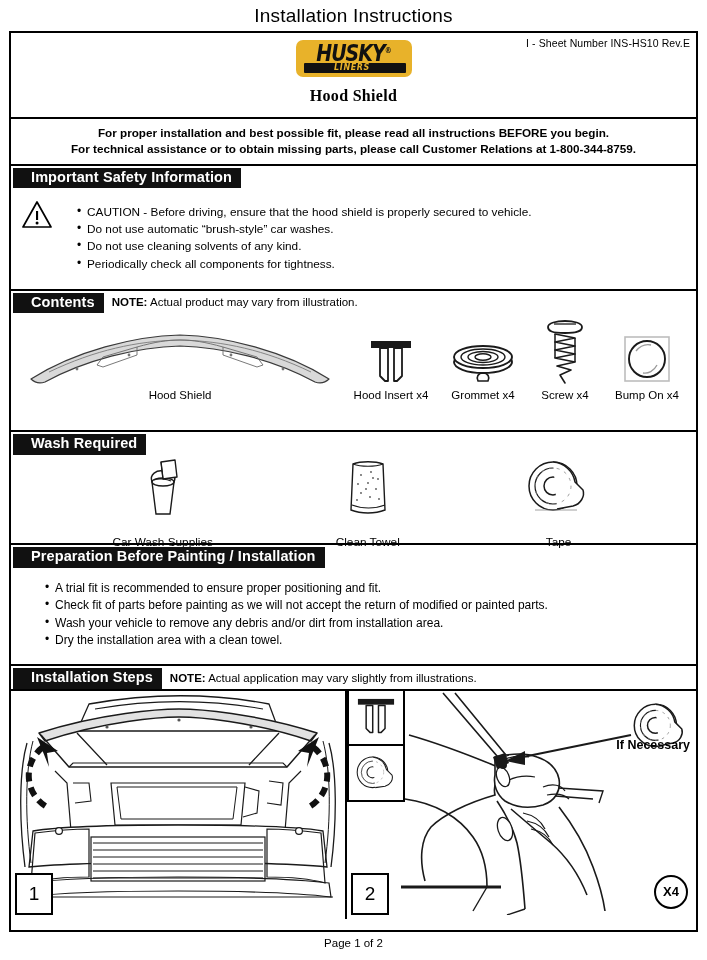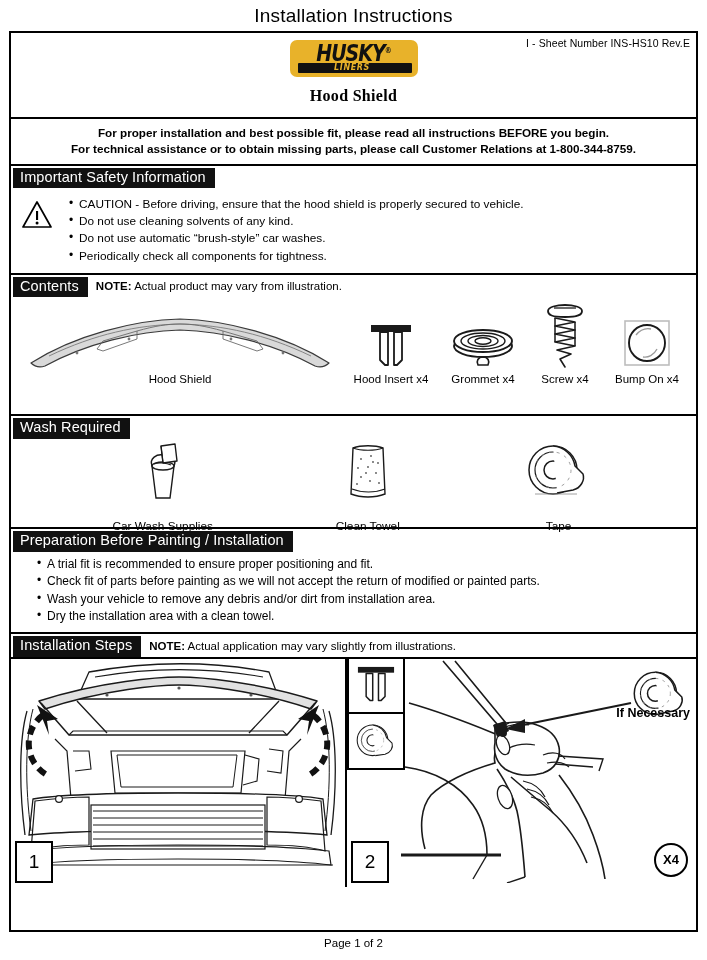--- a/index.html
+++ b/index.html
@@ -37,21 +37,21 @@
   .hdr{height:86px;position:relative;}
   .sheet-no{
     position:absolute;right:6px;top:4px;
     font-size:10.5px;letter-spacing:.1px;
   }
   .logo-wrap{
     position:absolute;left:0;right:0;top:7px;
     display:flex;justify-content:center;
   }
   .logo{
-    width:128px;height:37px;border-radius:7px;
+    width:116px;height:37px;border-radius:7px;
     background:#e8b22a;
     position:relative;overflow:hidden;
     display:flex;flex-direction:column;align-items:center;justify-content:flex-start;
   }
   .logo-word{
     font-family:"DejaVu Sans",sans-serif;
     font-weight:bold;font-style:italic;
     font-size:19px;letter-spacing:-1px;
     color:#111;line-height:1;
     margin-top:4px;
@@ -81,35 +81,35 @@
     padding:6px 10px 7px 10px;
     text-align:center;
     font-weight:bold;font-size:11.7px;
     line-height:1.35;
   }
 
   
   .tab{
     display:inline-block;
     background:#111;color:#fff;
-    font-weight:normal;
+    font-weight:bold;
     font-size:14.5px;
-    padding:1px 9px 2px 7px;
+    padding:1px 9px 2px 18px;
     line-height:1.22;
     letter-spacing:.1px;
     vertical-align:middle;
   }
   .tabrow{display:flex;align-items:center;gap:8px;margin:2px 0 0 2px;}
   .tabnote{font-size:11.5px;line-height:1;}
   .tabnote b{font-weight:bold;}
 
   
   .safety-body{display:flex;align-items:flex-start;padding:8px 6px 8px 10px;}
   .warn-tri{width:34px;flex:0 0 34px;padding-top:4px;}
-  .bullets{list-style:none;margin:0;padding:0 0 0 14px;font-size:11.8px;line-height:1.45;}
+  .bullets{list-style:none;margin:8px;padding:0 0 0 14px;font-size:11.8px;line-height:1.45;}
   .bullets li{position:relative;padding-left:10px;white-space:nowrap;}
   .bullets li:before{content:"\2022";position:absolute;left:0;top:-1px;font-size:12px;}
 
   
   .contents-body{position:relative;height:117px;}
   .parts{
     position:absolute;left:0;right:0;top:2px;
     display:flex;align-items:flex-end;
   }
   .part{display:flex;flex-direction:column;align-items:center;}
@@ -200,22 +200,22 @@
       <div class="safety-body">
         <div class="warn-tri">
           <svg width="32" height="29" viewBox="0 0 32 29">
             <path d="M16 2 L30 27 L2 27 Z" fill="none" stroke="#000" stroke-width="1.7" stroke-linejoin="round"></path>
             <rect x="15" y="11" width="2.1" height="9" fill="#000"></rect>
             <circle cx="16.05" cy="23" r="1.5" fill="#000"></circle>
           </svg>
         </div>
         <ul class="bullets">
           <li>CAUTION - Before driving, ensure that the hood shield is properly secured to vehicle.</li>
+          <li>Do not use automatic “brush-style” car washes.</li>
           <li>Do not use cleaning solvents of any kind.</li>
-          <li>Do not use automatic “brush-style” car washes.</li>
           <li>Periodically check all components for tightness.</li>
         </ul>
       </div>
     </div>
 
     <div class="sec">
       <div class="tabrow">
         <span class="tab">Contents</span>
         <span class="tabnote"><b>NOTE:</b> <span>Actual product may vary from illustration.</span></span>
       </div>

